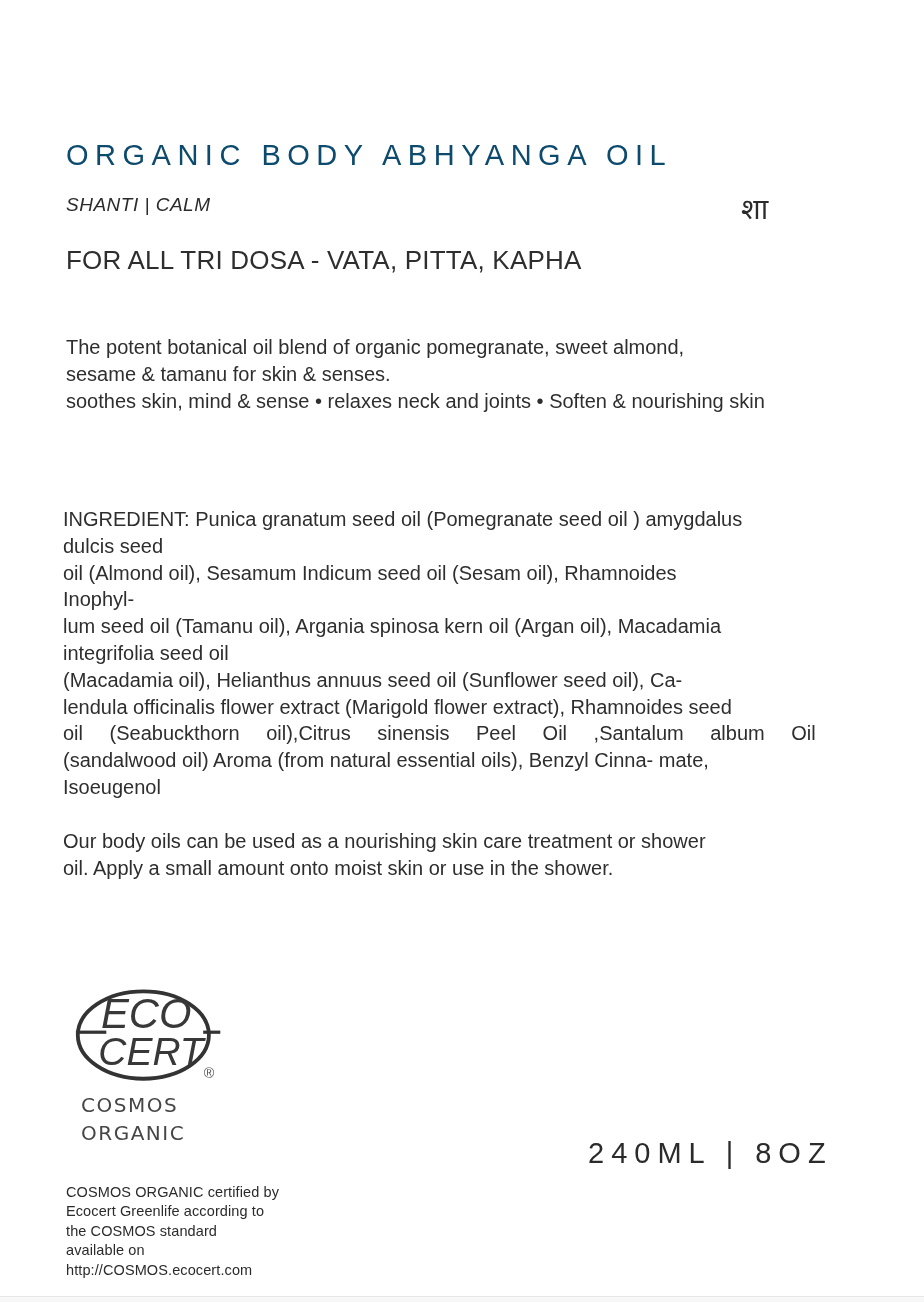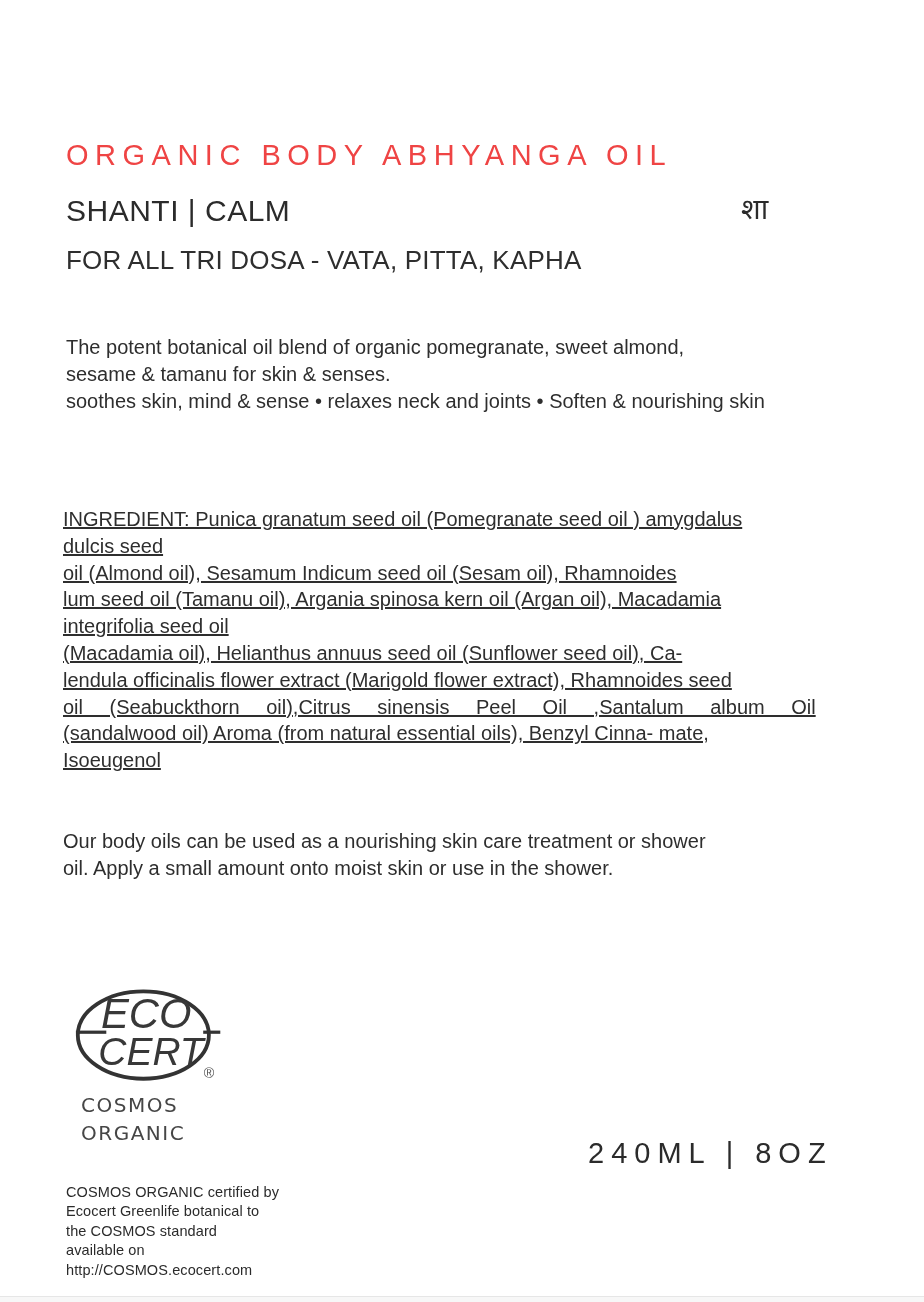--- a/index.html
+++ b/index.html
@@ -3,37 +3,37 @@
 <meta charset="utf-8">
 <style>
   html,body { margin:0; padding:0; background:#ffffff; }
   .page {
     position:relative; width:924px; height:1302px; background:#ffffff;
     font-family:"Liberation Sans", sans-serif; color:#2e2e2e; overflow:hidden;
   }
   .abs { position:absolute; }
   .title {
     left:66px; top:139px; font-size:29px; font-weight:500;
-    letter-spacing:6.5px; white-space:nowrap; color:#ef4444;
+    letter-spacing:6.5px; white-space:nowrap; color:#0c4a6e;
   }
   .subtitle {
-    left:66px; top:194px; font-size:30px; font-weight:500;
-    letter-spacing:0.5px; white-space:nowrap; color:#2b2b2b;
+    left:66px; top:194px; font-size:19px; font-weight:500;
+    letter-spacing:0.5px; white-space:nowrap; color:#2b2b2b;font-style:italic;
   }
   .glyph {
     left:741px; top:188px; font-size:29px; font-weight:500;
     font-family:sans-serif; color:#2b2b2b;
   }
   .dosha {
     left:66px; top:245px; font-size:26px; font-weight:400;
     letter-spacing:0.2px; white-space:nowrap;
   }
   .para { font-size:20px; font-weight:400;margin-top:36px; }
   .desc { left:66px; top:298px; line-height:27px; width:850px; }
-  .ingredients { left:63px; top:470px; line-height:26.8px; width:848px;text-decoration:underline; }
+  .ingredients { left:63px; top:470px; line-height:26.8px; width:848px; }
   .ingredients .spread { word-spacing:21px; white-space:nowrap; }
   .usage { left:63px; top:792px; line-height:27px; width:850px; }
   .line { white-space:nowrap; }
   .logo-svg { left:74px; top:986px; width:152px; height:100px; }
   .cosmos-block {
     left:81px; top:1091px; font-family:"DejaVu Sans", sans-serif;
     font-size:20px; letter-spacing:1.5px; color:#464646; line-height:28px;
     font-weight:500;
   }
   .size {
@@ -65,20 +65,21 @@
   <div class="abs para desc">
     <div class="line">The potent botanical oil blend of organic pomegranate, sweet almond,</div>
     <div class="line">sesame &amp; tamanu for skin &amp; senses.</div>
     <div class="line">soothes skin, mind &amp; sense • relaxes neck and joints • Soften &amp; nourishing skin</div>
   </div>
 
   <div class="abs para ingredients">
     <div class="line">INGREDIENT: Punica granatum seed oil (Pomegranate seed oil ) amygdalus</div>
     <div class="line">dulcis seed</div>
     <div class="line">oil (Almond oil), Sesamum Indicum seed oil (Sesam oil), Rhamnoides</div>
+    <div class="line">Inophyl-</div>
     <div class="line">lum seed oil (Tamanu oil), Argania spinosa kern oil (Argan oil), Macadamia</div>
     <div class="line">integrifolia seed oil</div>
     <div class="line">(Macadamia oil), Helianthus annuus seed oil (Sunflower seed oil), Ca-</div>
     <div class="line">lendula officinalis flower extract (Marigold flower extract), Rhamnoides seed</div>
     <div class="line spread">oil (Seabuckthorn oil),Citrus sinensis Peel Oil ,Santalum album Oil</div>
     <div class="line">(sandalwood oil) Aroma (from natural essential oils), Benzyl Cinna- mate,</div>
     <div class="line">Isoeugenol</div>
   </div>
 
   <div class="abs para usage">
@@ -97,21 +98,21 @@
 
   <div class="abs cosmos-block">
     <div class="line">COSMOS</div>
     <div class="line">ORGANIC</div>
   </div>
 
   <div class="abs size">240ML | 8OZ</div>
 
   <div class="abs note">
     <div class="line">COSMOS ORGANIC certified by</div>
-    <div class="line">Ecocert Greenlife botanical to</div>
+    <div class="line">Ecocert Greenlife according to</div>
     <div class="line">the COSMOS standard</div>
     <div class="line">available on</div>
     <div class="line">http://COSMOS.ecocert.com</div>
   </div>
 
   <div class="abs bottom-strip"></div>
 
 </div>
 
 </body></html>

